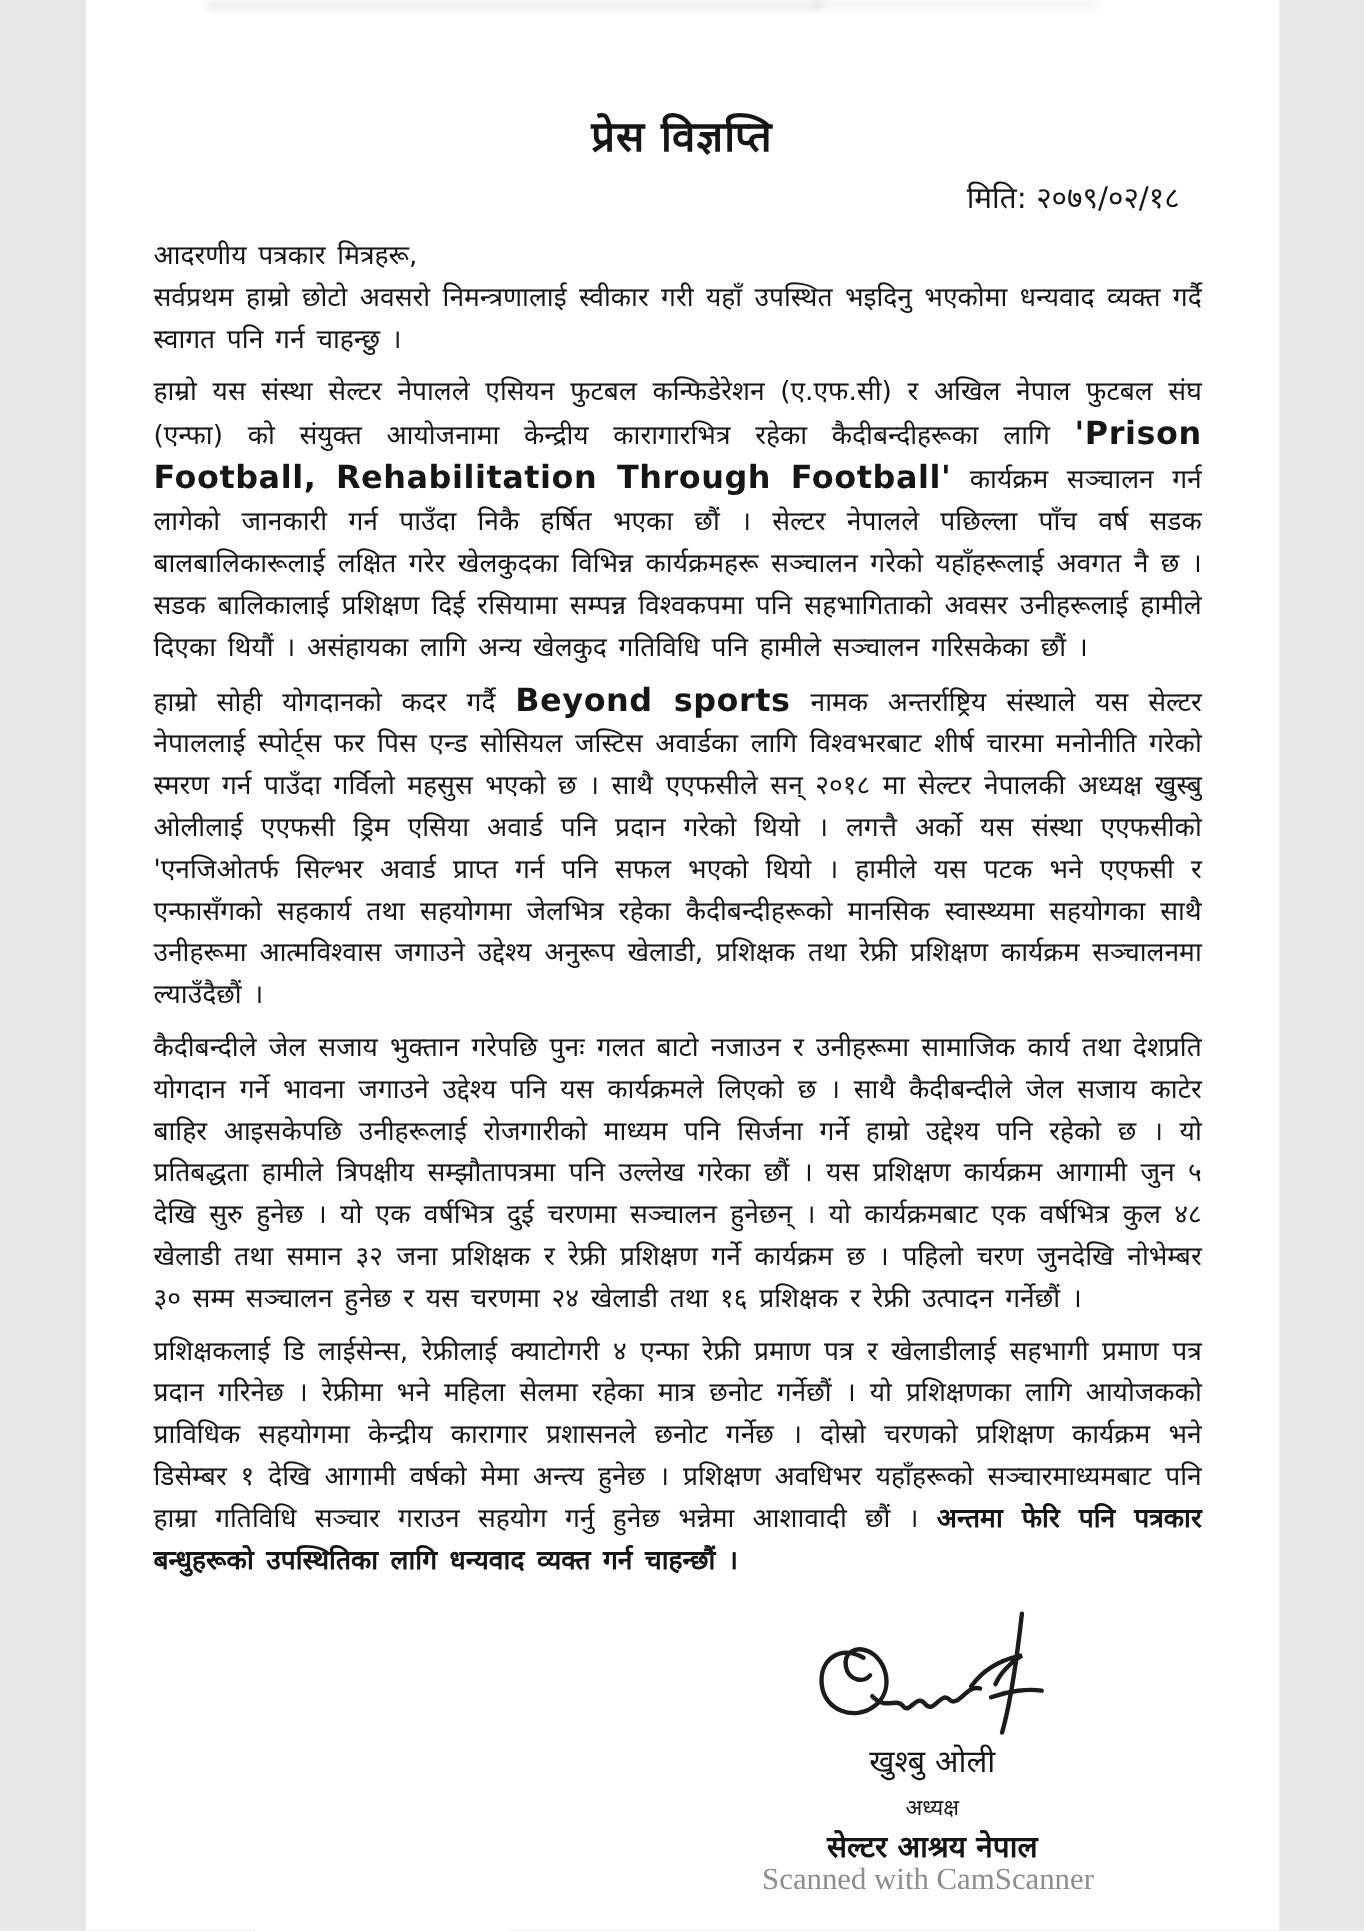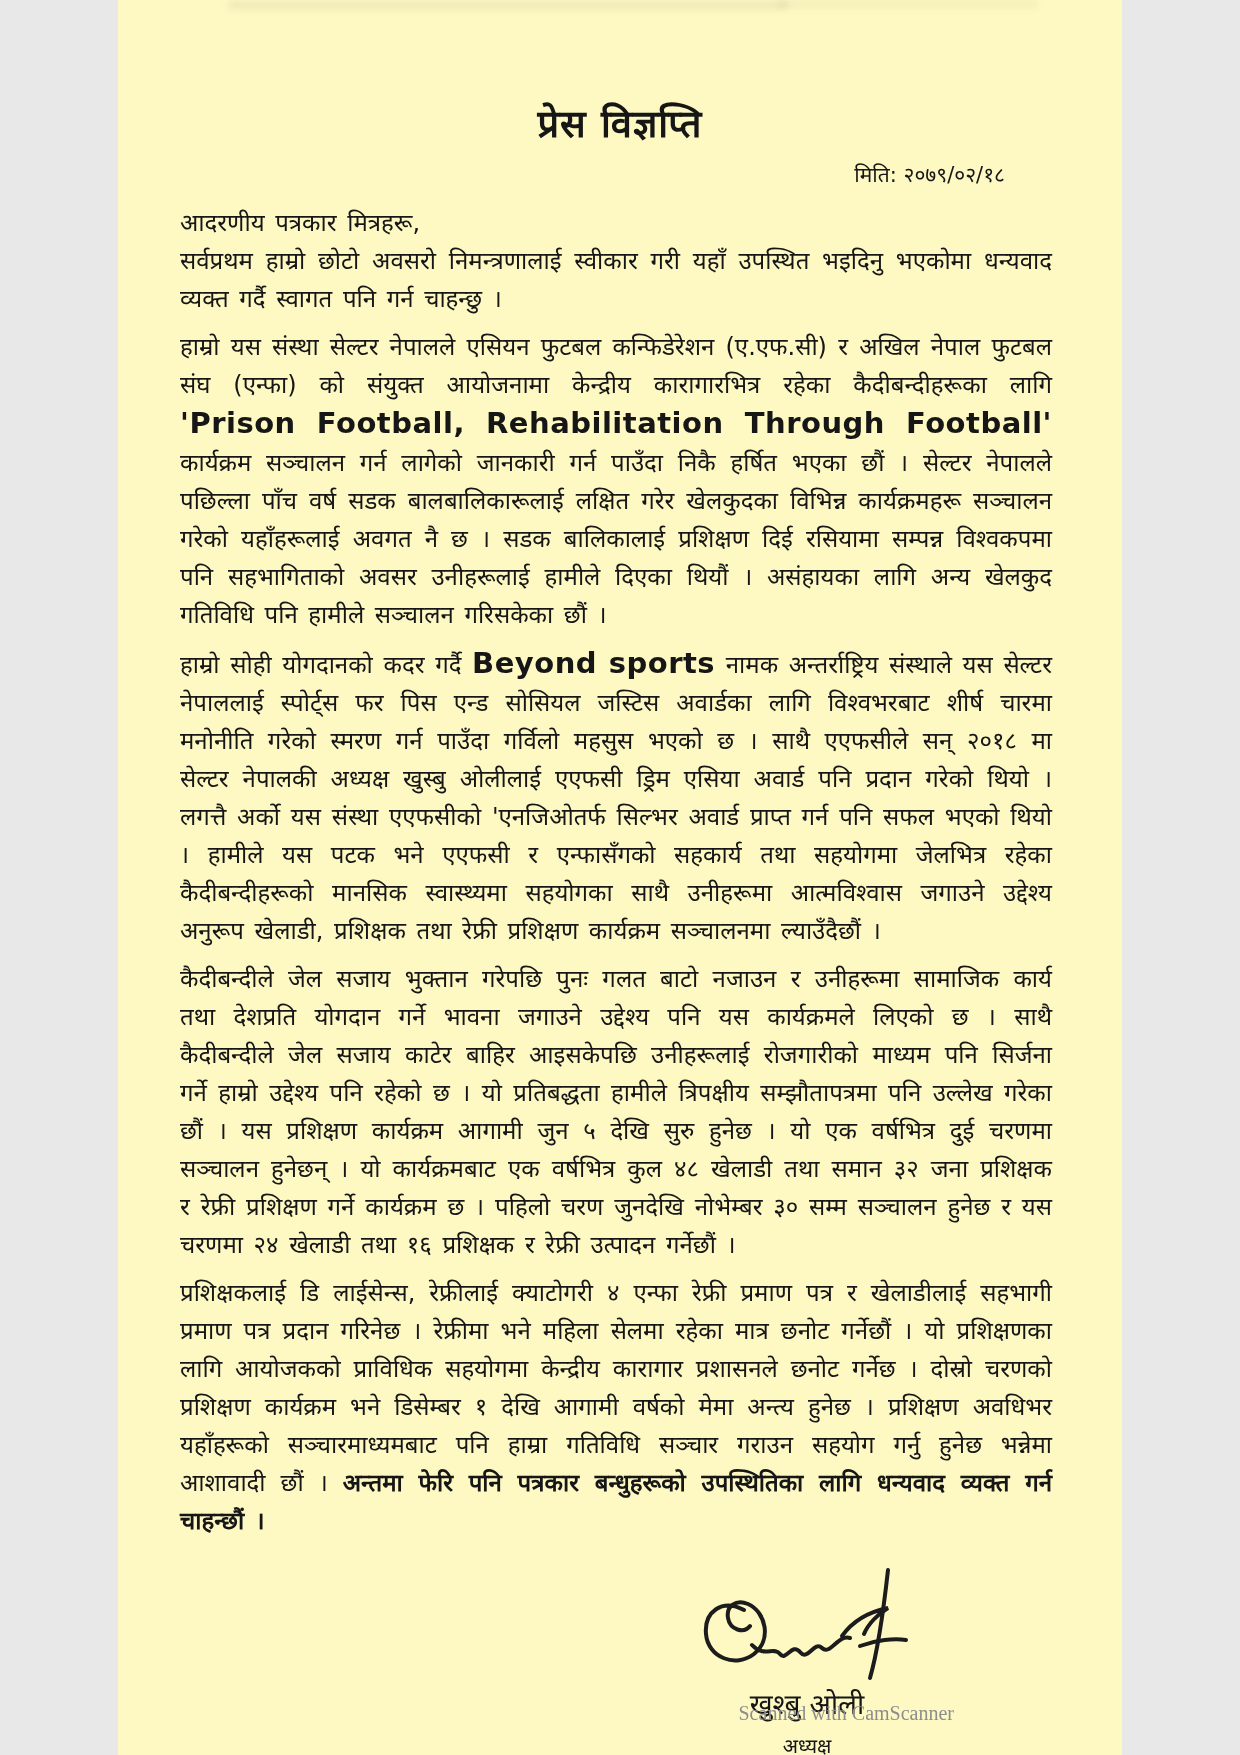--- a/index.html
+++ b/index.html
@@ -1,20 +1,20 @@
 <!DOCTYPE html>
 <html><head>
 <meta charset="utf-8">
 <style>
   html,body { margin:0; padding:0; background:#e8e8e8; }
   .page {
     position:relative;
-    width:1004px; height:1755px;
+    width:1085px; height:1755px;
     margin:0 auto;
-    background:#fef9c3;
+    background:#ffffff;
     overflow:hidden;
     font-family:"DejaVu Sans", sans-serif;
     color:#161616;
   }
   
   .smudge-top {
     position:absolute; top:0; left:110px; width:560px; height:10px;
     background:rgba(60,60,60,0.07); filter:blur(3px);
     border-radius:4px;
   }
@@ -28,22 +28,22 @@
   .title {
     padding-top:96px;
     text-align:center;
     font-size:38px;
     font-weight:bold;
     letter-spacing:1px;
   }
   .date-line {
     margin-top:12px;
     text-align:right;
-    padding-right:117px;
-    font-size:21px;
+    padding-right:90px;
+    font-size:27px;
     font-weight:500;
   }
   .body-text {
     padding:16px 58px 0 62px;
     font-size:24px;
     line-height:38px;
     text-align:justify;
     word-spacing:3px;
   }
   .body-text p { margin:0 12px 10px 0; }
@@ -63,21 +63,21 @@
   }
   .sig-svg { display:block; margin:0 auto -6px auto; }
   .sig-name { font-size:28px; margin-top:0; }
   .sig-role { font-size:20px; font-weight:normal; margin-top:10px; }
   .sig-org  { font-size:27px; font-weight:bold; margin-top:3px; }
 
   .watermark {
     position:absolute;
     right:168px; bottom:30px;
     font-family:"Liberation Serif", serif;
-    font-size:20px;
+    font-size:28px;
     color:#8d8d8d;
   }
 </style>
 </head>
 <body>
 
 <div class="page">
 
   <div class="smudge-top"></div>
   <div class="smudge-top2"></div>

